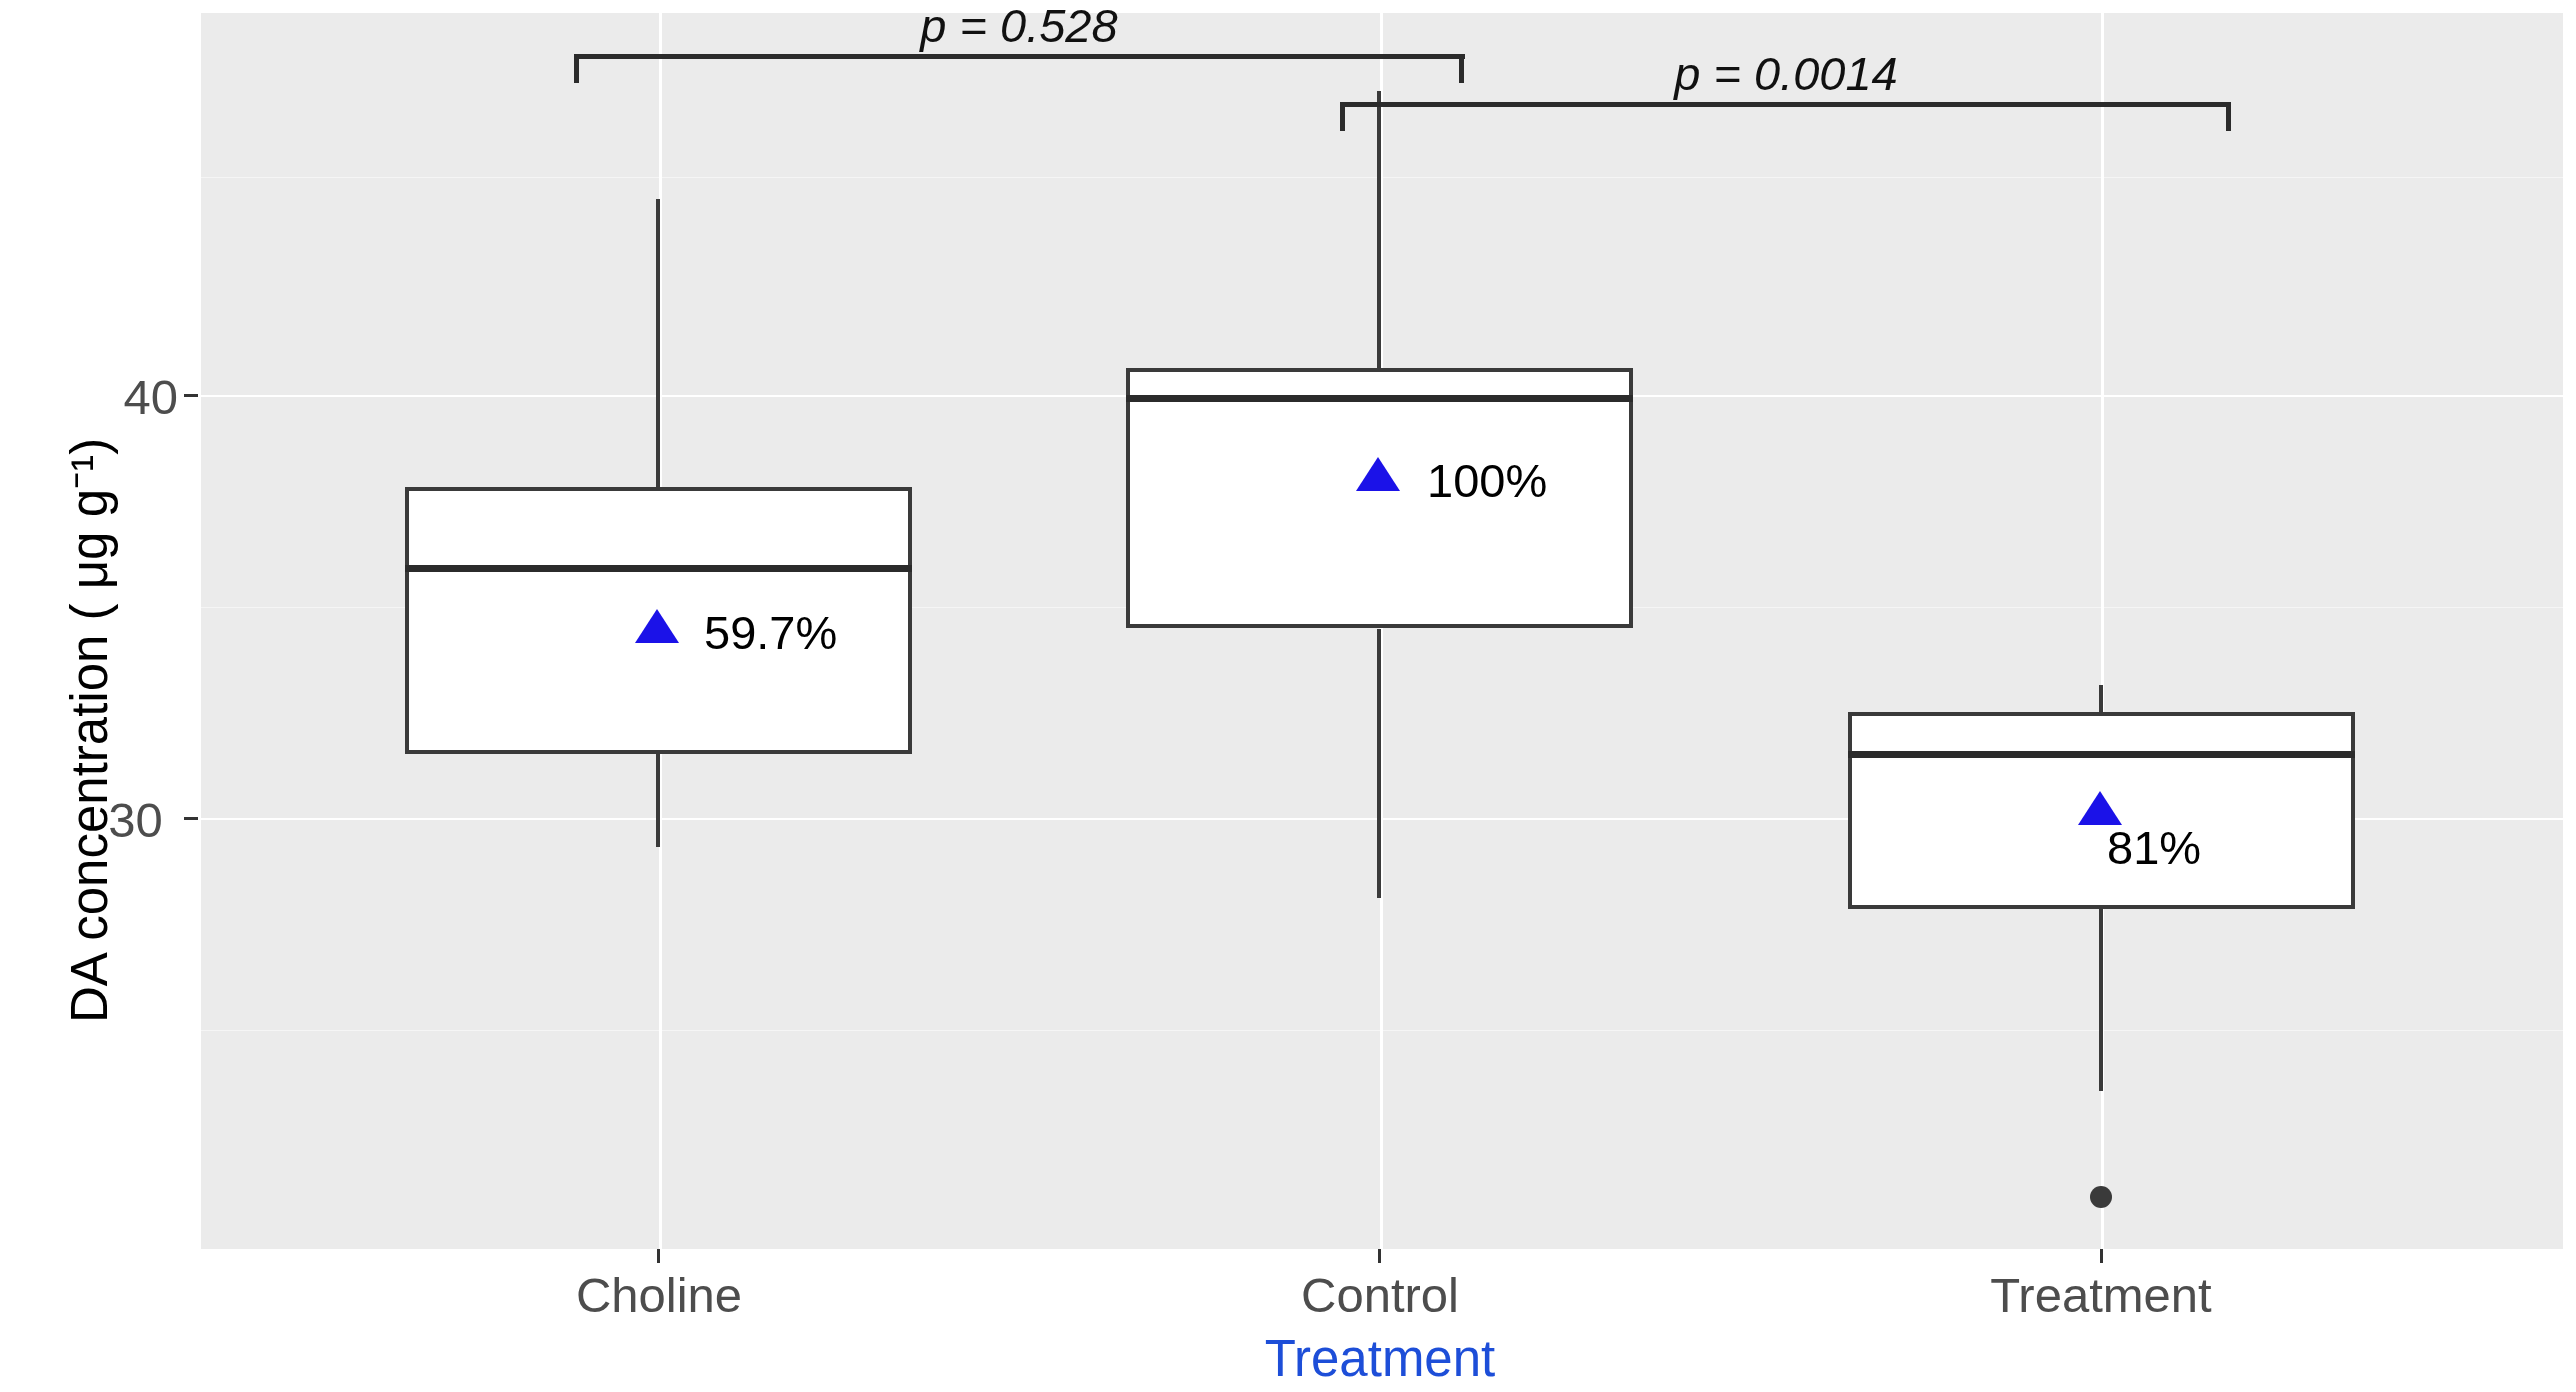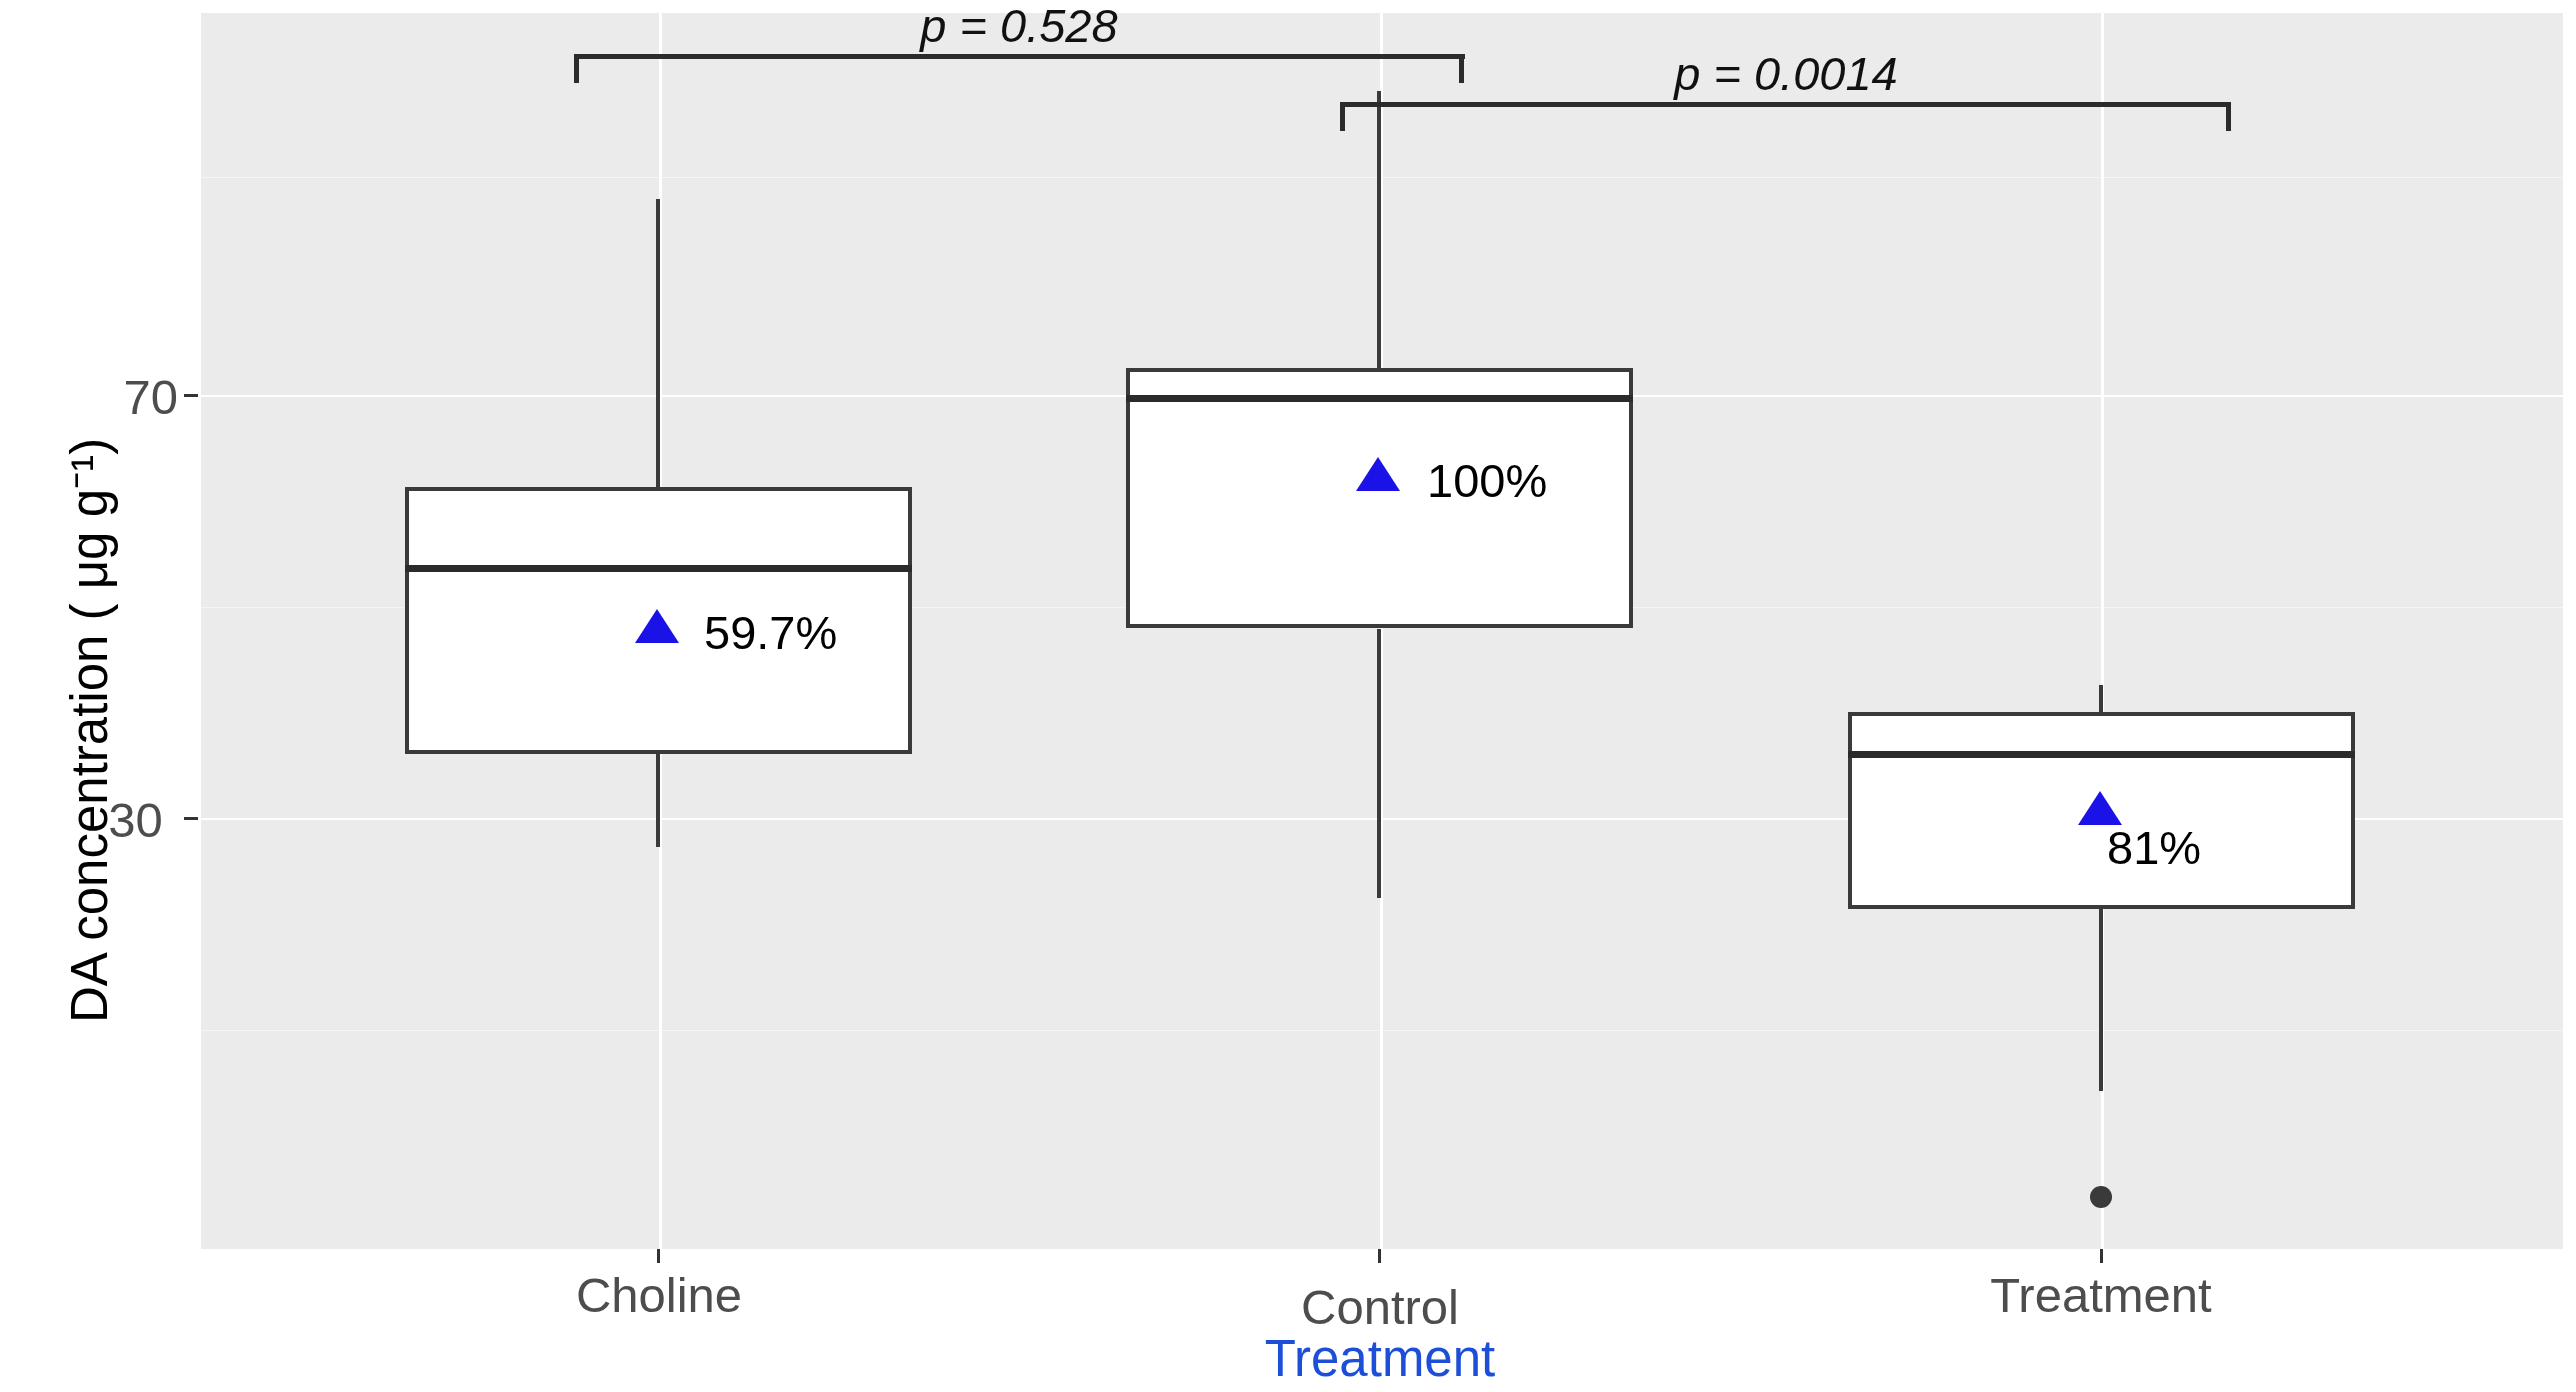--- a/index.html
+++ b/index.html
@@ -77,32 +77,32 @@
     <div class="brk-v" style="left:1258px;top:41px;height:29px;"></div>
     <div class="brk-label" style="left:649px;top:-15px;width:338px;">p = 0.528</div>
 
     <div class="brk-h" style="left:1139px;top:89px;width:891px;"></div>
     <div class="brk-v" style="left:1139px;top:89px;height:29px;"></div>
     <div class="brk-v" style="left:2025px;top:89px;height:29px;"></div>
     <div class="brk-label" style="left:1416px;top:33px;width:338px;">p = 0.0014</div>
   </div>
 
   <div class="ytick-mark" style="left:184px;top:394px;"></div>
-  <div style="position:absolute;left:93px;top:369px;width:85px;text-align:right;color:#4d4d4d;font-size:49px;">70</div>
+  <div style="position:absolute;left:93px;top:369px;width:85px;text-align:right;color:#4d4d4d;font-size:49px;">40</div>
 
   <div class="ytick-mark" style="left:184px;top:817px;"></div>
   <div style="position:absolute;left:93px;top:792px;width:85px;text-align:center;color:#4d4d4d;font-size:49px;">30</div>
 
   <div id="ylab" style="left:52px;top:1023px;">DA concentration ( μg g⁻¹)</div>
 
   <div class="xtick-mark" style="left:657px;top:1249px;"></div>
   <div class="xtick-label" style="left:490px;top:1267px;width:338px;">Choline</div>
 
   <div class="xtick-mark" style="left:1378px;top:1249px;"></div>
-  <div class="xtick-label" style="left:1211px;top:1267px;width:338px;margin-top:12px;">Control</div>
+  <div class="xtick-label" style="left:1211px;top:1267px;width:338px;">Control</div>
 
   <div class="xtick-mark" style="left:2100px;top:1249px;"></div>
   <div class="xtick-label" style="left:1932px;top:1267px;width:338px;">Treatment</div>
 
   <div id="xlab" style="left:1211px;top:1329px;width:338px;">Treatment</div>
 
 </div>
 
 
 </body></html>

